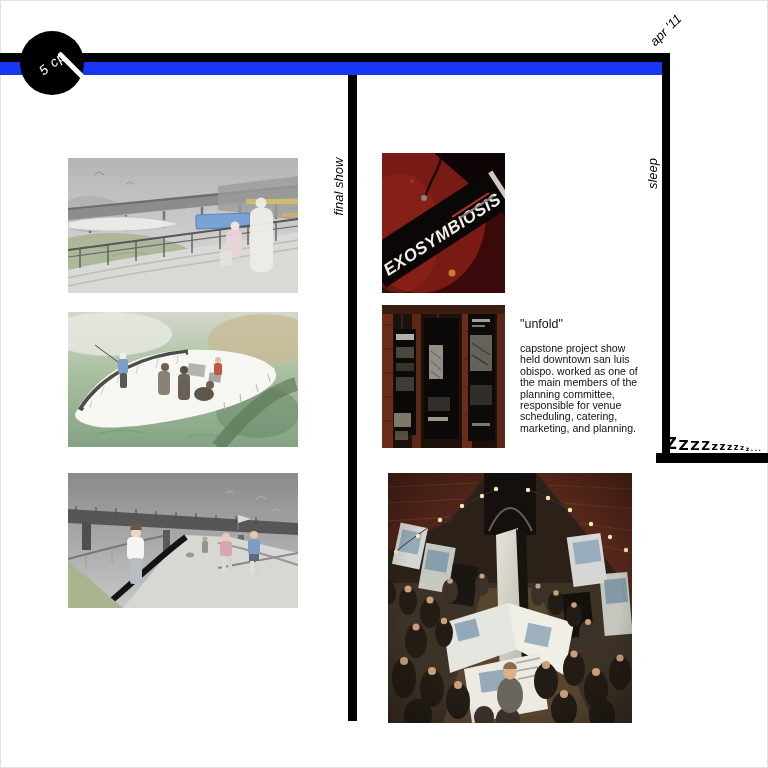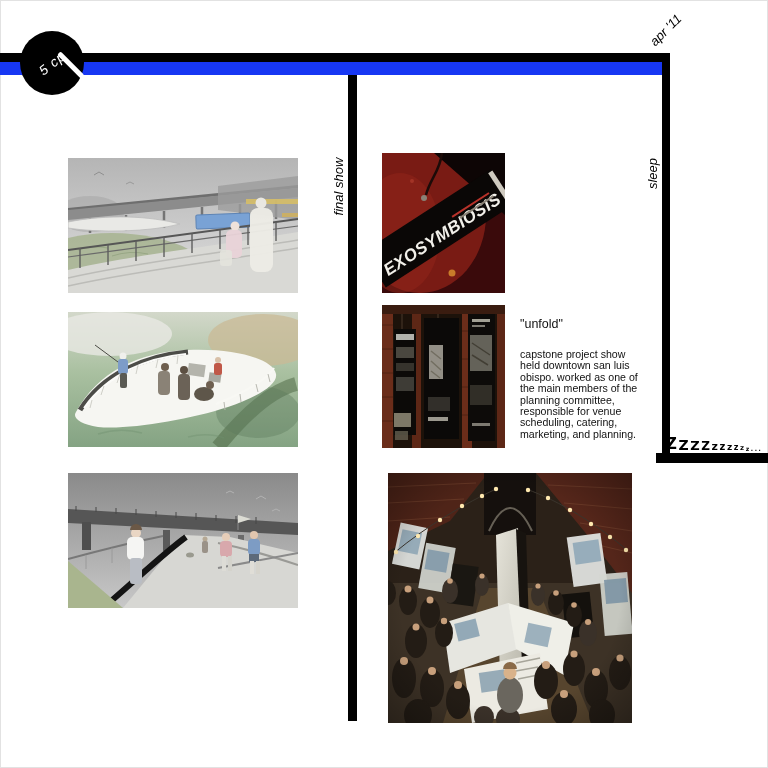--- a/index.html
+++ b/index.html
@@ -37,21 +37,21 @@
   .img svg{display:block;}
   .img-left1{left:68px;top:158px;width:230px;height:135px;}
   .img-left2{left:68px;top:312px;width:230px;height:135px;}
   .img-left3{left:68px;top:473px;width:230px;height:135px;}
   .img-poster{left:382px;top:153px;width:123px;height:140px;}
   .img-gallery{left:382px;top:305px;width:123px;height:143px;}
   .img-crowd{left:388px;top:473px;width:244px;height:250px;}
   
   .unfold{left:520px;top:317px;width:128px;}
   .unfold-title{font-size:12.5px;color:#111;}
-  .unfold-body{margin-top:18px;font-size:10.6px;line-height:11.4px;color:#111;}
+  .unfold-body{margin-top:12px;font-size:10.6px;line-height:11.4px;color:#111;}
 </style>
 </head>
 <body>
 
 <div class="canvas">
 
   <div class="abs line-black-top"></div>
   <div class="abs line-blue" style="background: rgb(23, 55, 243);"></div>
   <div class="abs line-mid-vert"></div>
   <div class="abs line-right-vert"></div>

